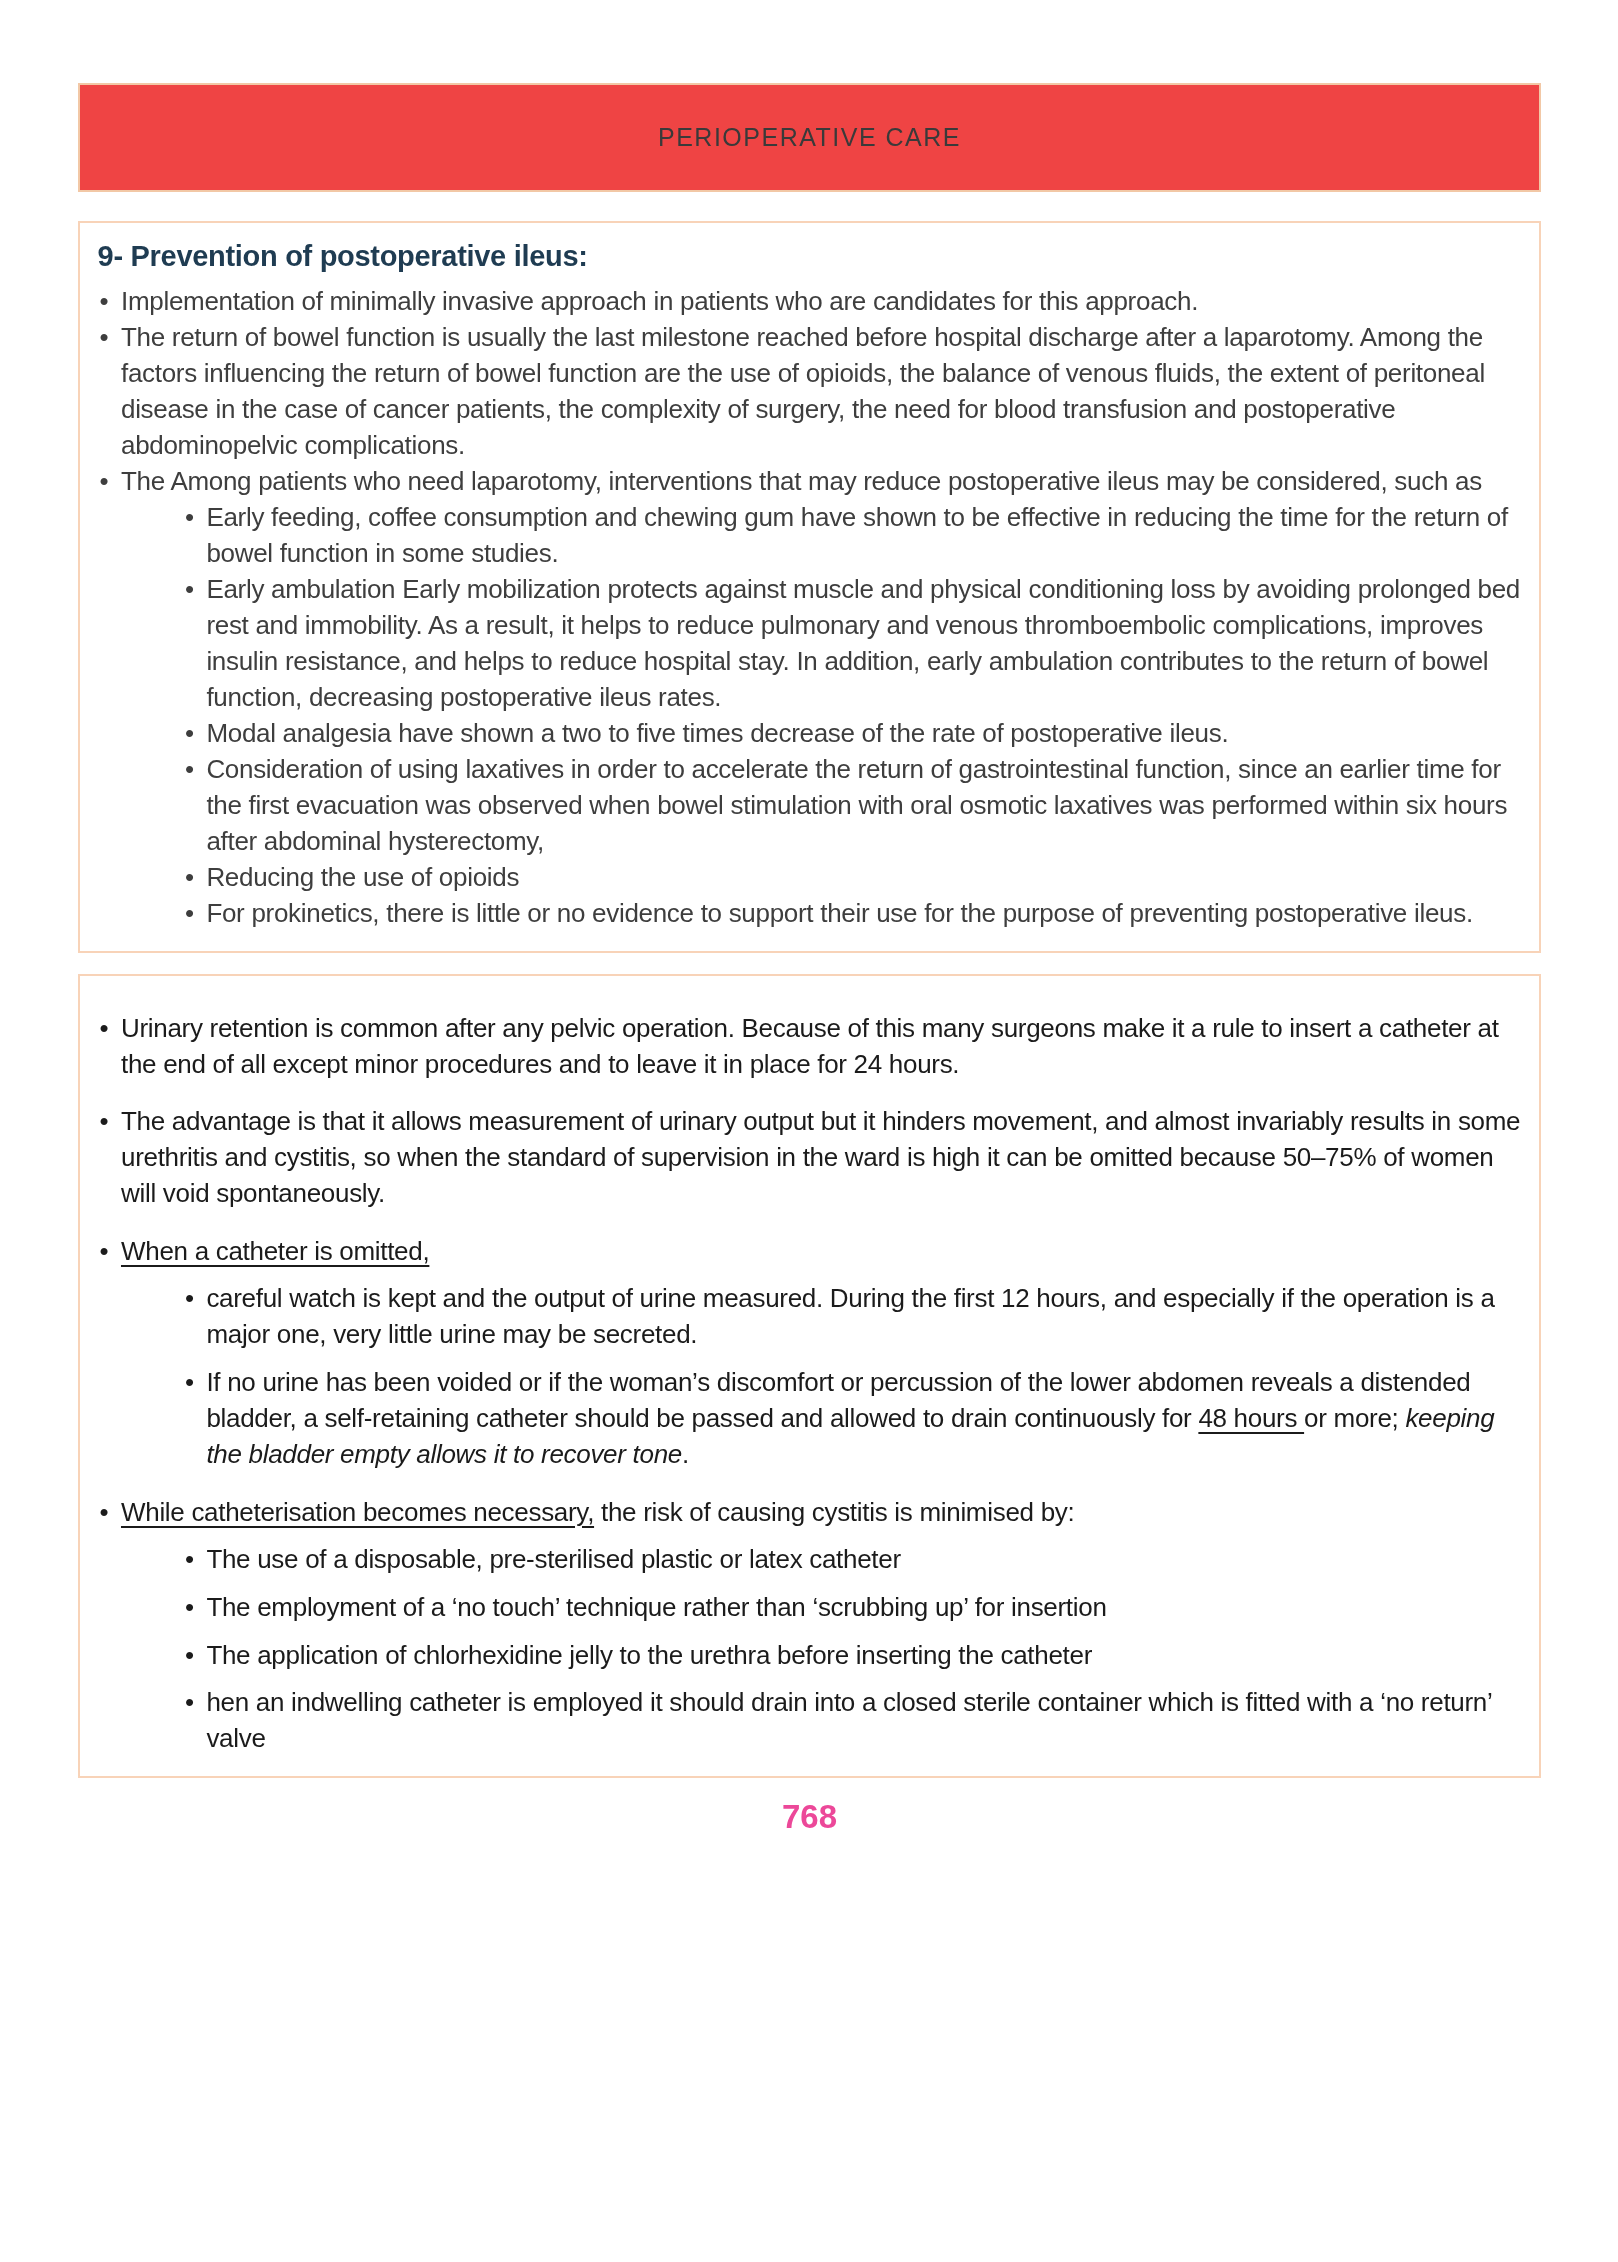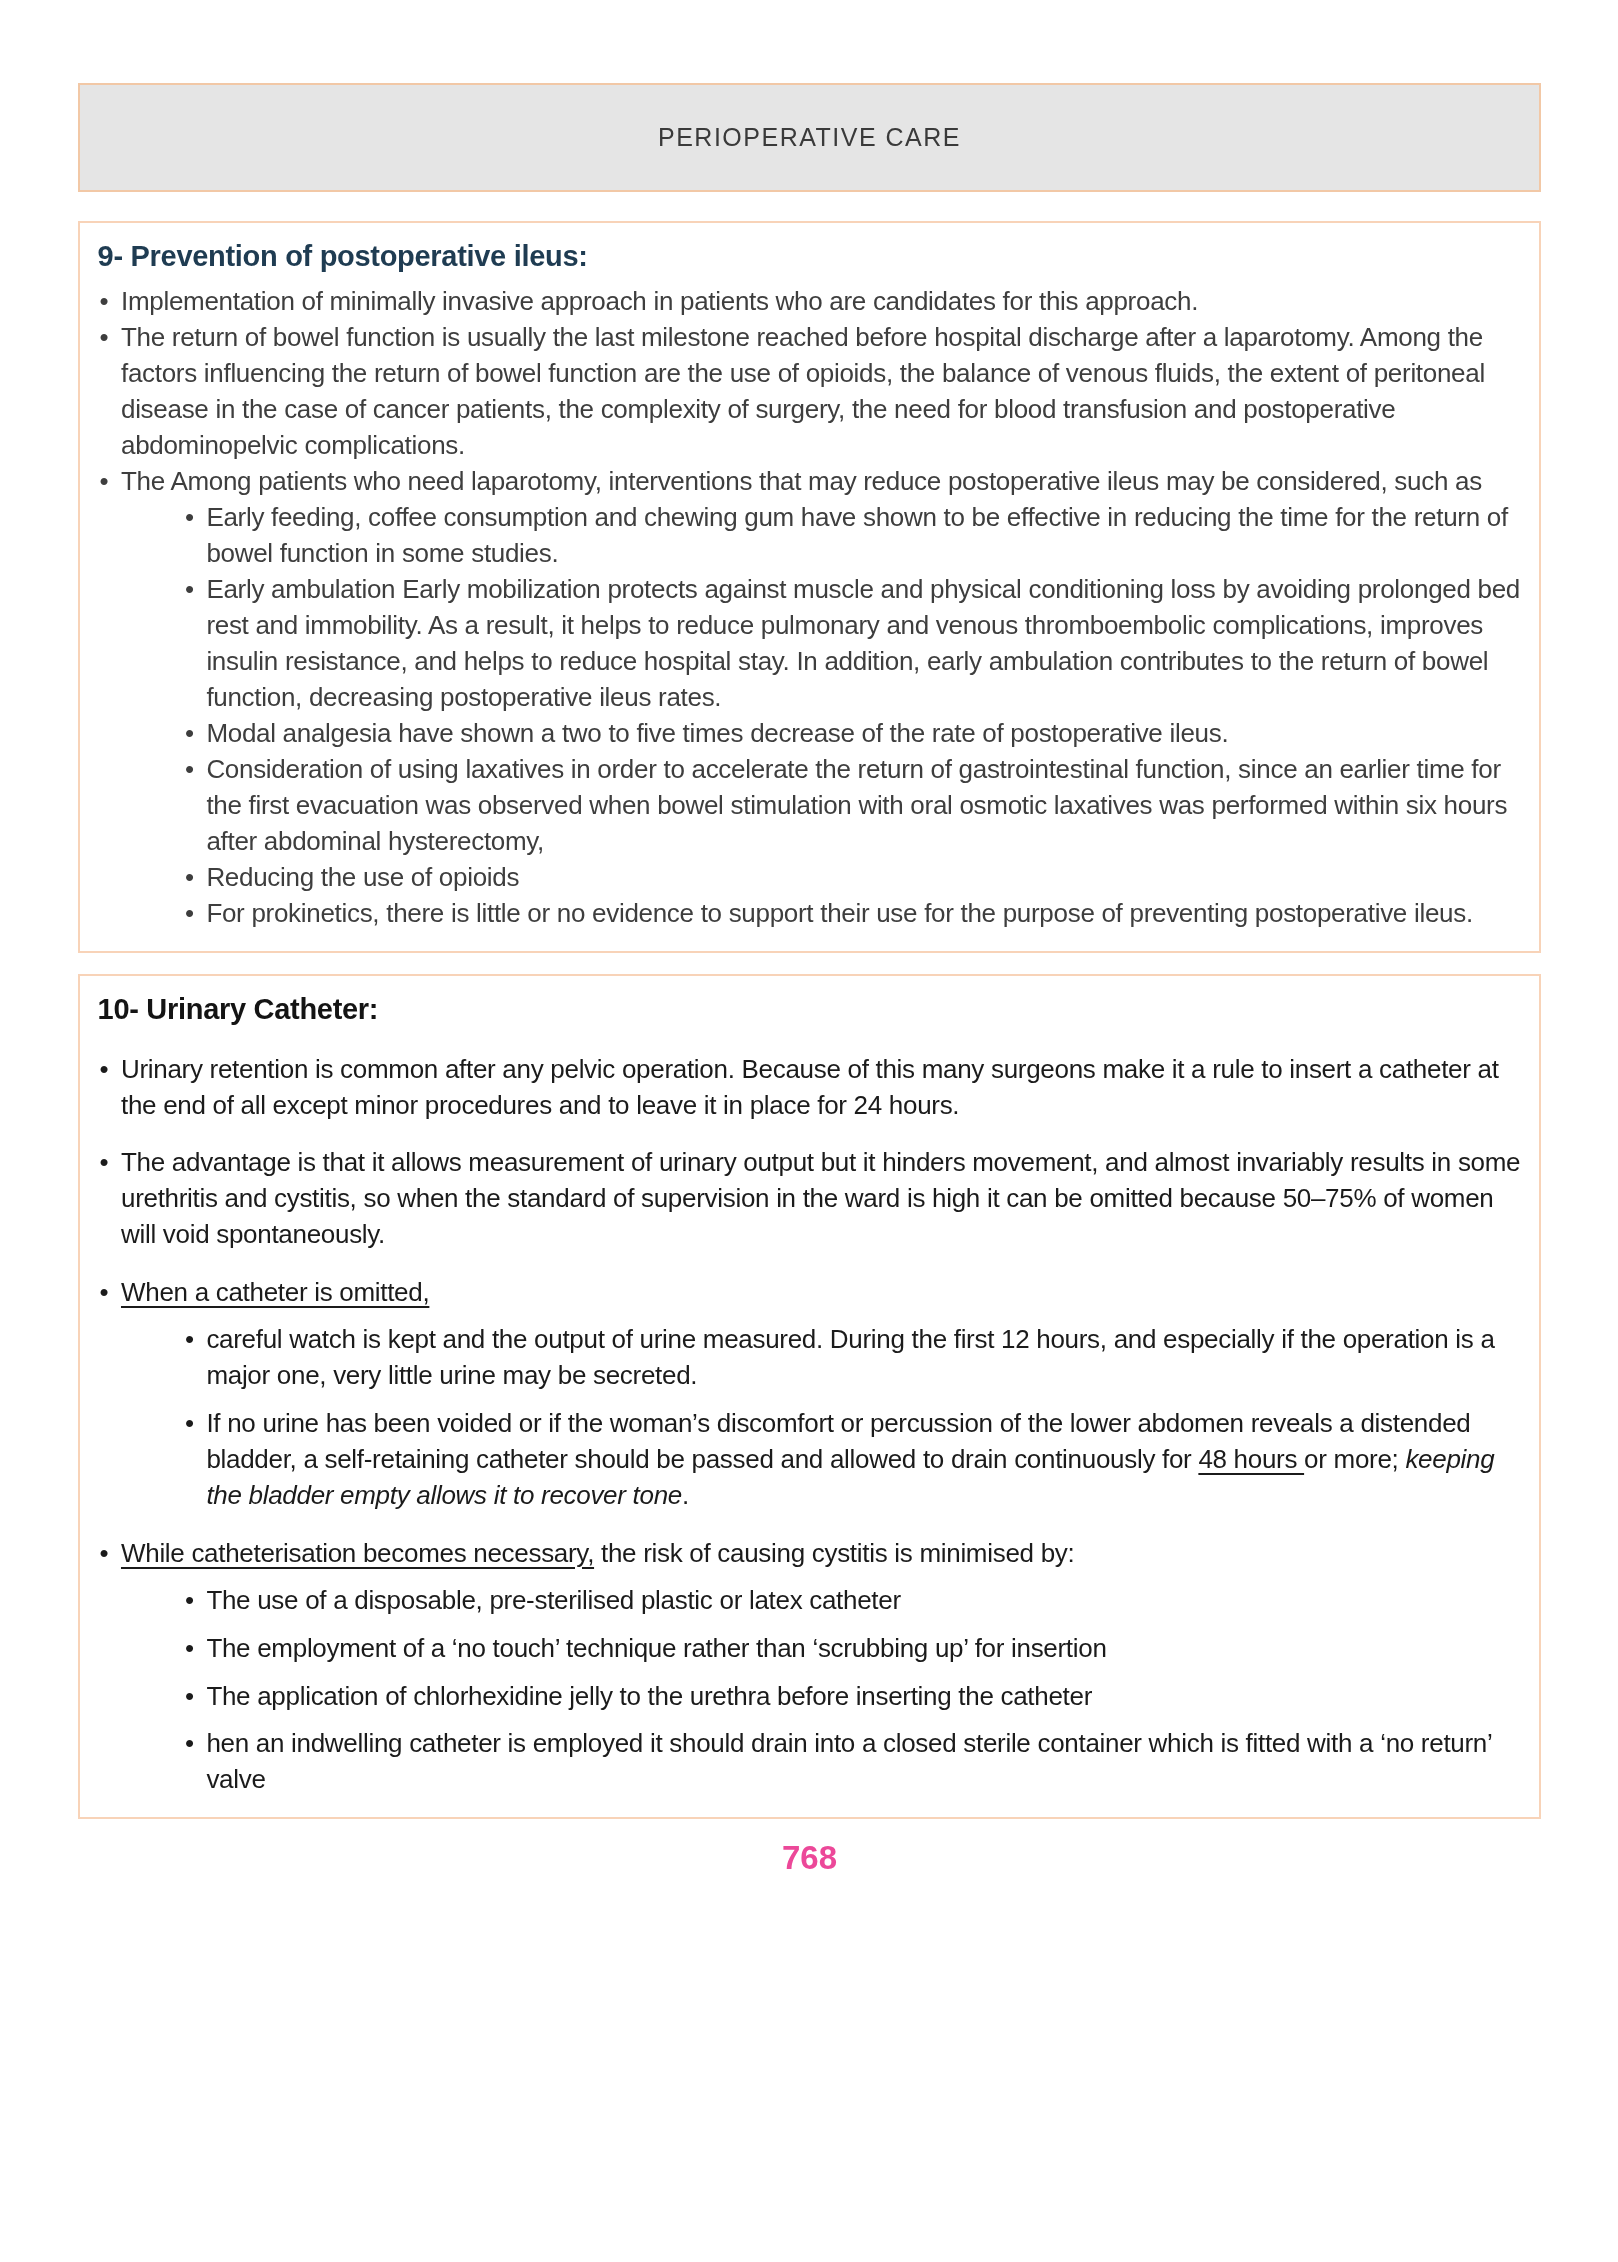--- a/index.html
+++ b/index.html
@@ -3,21 +3,21 @@
 <meta charset="utf-8">
 <style>
   html,body { margin:0; padding:0; background:#ffffff; }
   .page {
     width:1619px; height:2263px; box-sizing:border-box;
     background:#ffffff; overflow:hidden; position:relative;
     font-family:"Liberation Sans","DejaVu Sans",sans-serif;
   }
   .banner {
     margin:83px 78px 0; height:109px; box-sizing:border-box;
-    background:#e5e5e5; border:2px solid #f2c8a6;
+    background:#ef4444; border:2px solid #f2c8a6;
     display:flex; align-items:center; justify-content:center;
   }
   .banner-title {
     font-size:25px; letter-spacing:1.5px; color:#3a3a3a;
   }
   .box {
     margin:29px 78px 0; box-sizing:border-box;
     border:2.9px solid #f8d3b8; background:#ffffff;
     padding:11.7px 17.6px 19.5px;
     font-size:26px; line-height:36px; letter-spacing:-0.3px;
@@ -79,21 +79,20 @@
           </li>
           <li>
             <span>For prokinetics, there is little or no evidence to support their use for the purpose of preventing postoperative ileus.</span>
           </li>
         </ul>
       </li>
     </ul>
   </section>
 
   <section class="box second">
-    <h2>10- Urinary Catheter:</h2>
     <ul class="l1">
       <li>
         <span>Urinary retention is common after any pelvic operation. Because of this many surgeons make it a rule to insert a catheter at the end of all except minor procedures and to leave it in place for 24 hours.</span>
       </li>
       <li>
         <span>The advantage is that it allows measurement of urinary output but it hinders movement, and almost invariably results in some urethritis and cystitis, so when the standard of supervision in the ward is high it can be omitted because 50–75% of women will void spontaneously.</span>
       </li>
       <li>
         <span class="u">When a catheter is omitted,</span>
         <ul class="l2">

